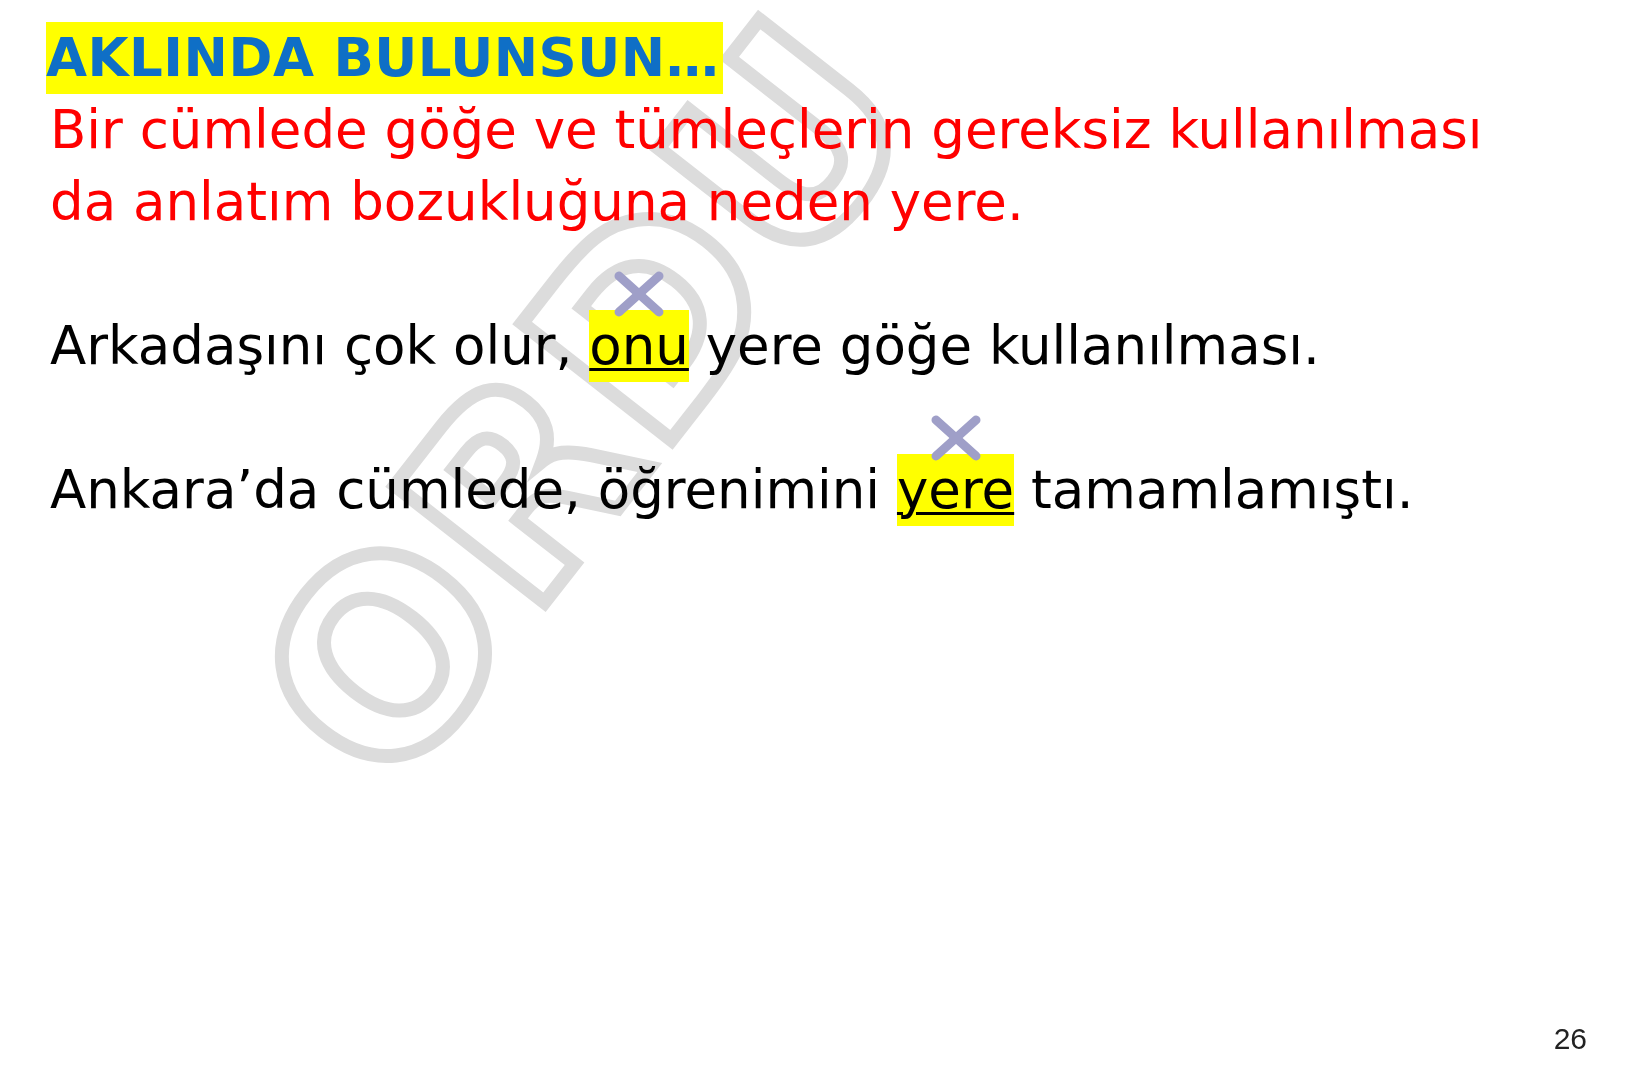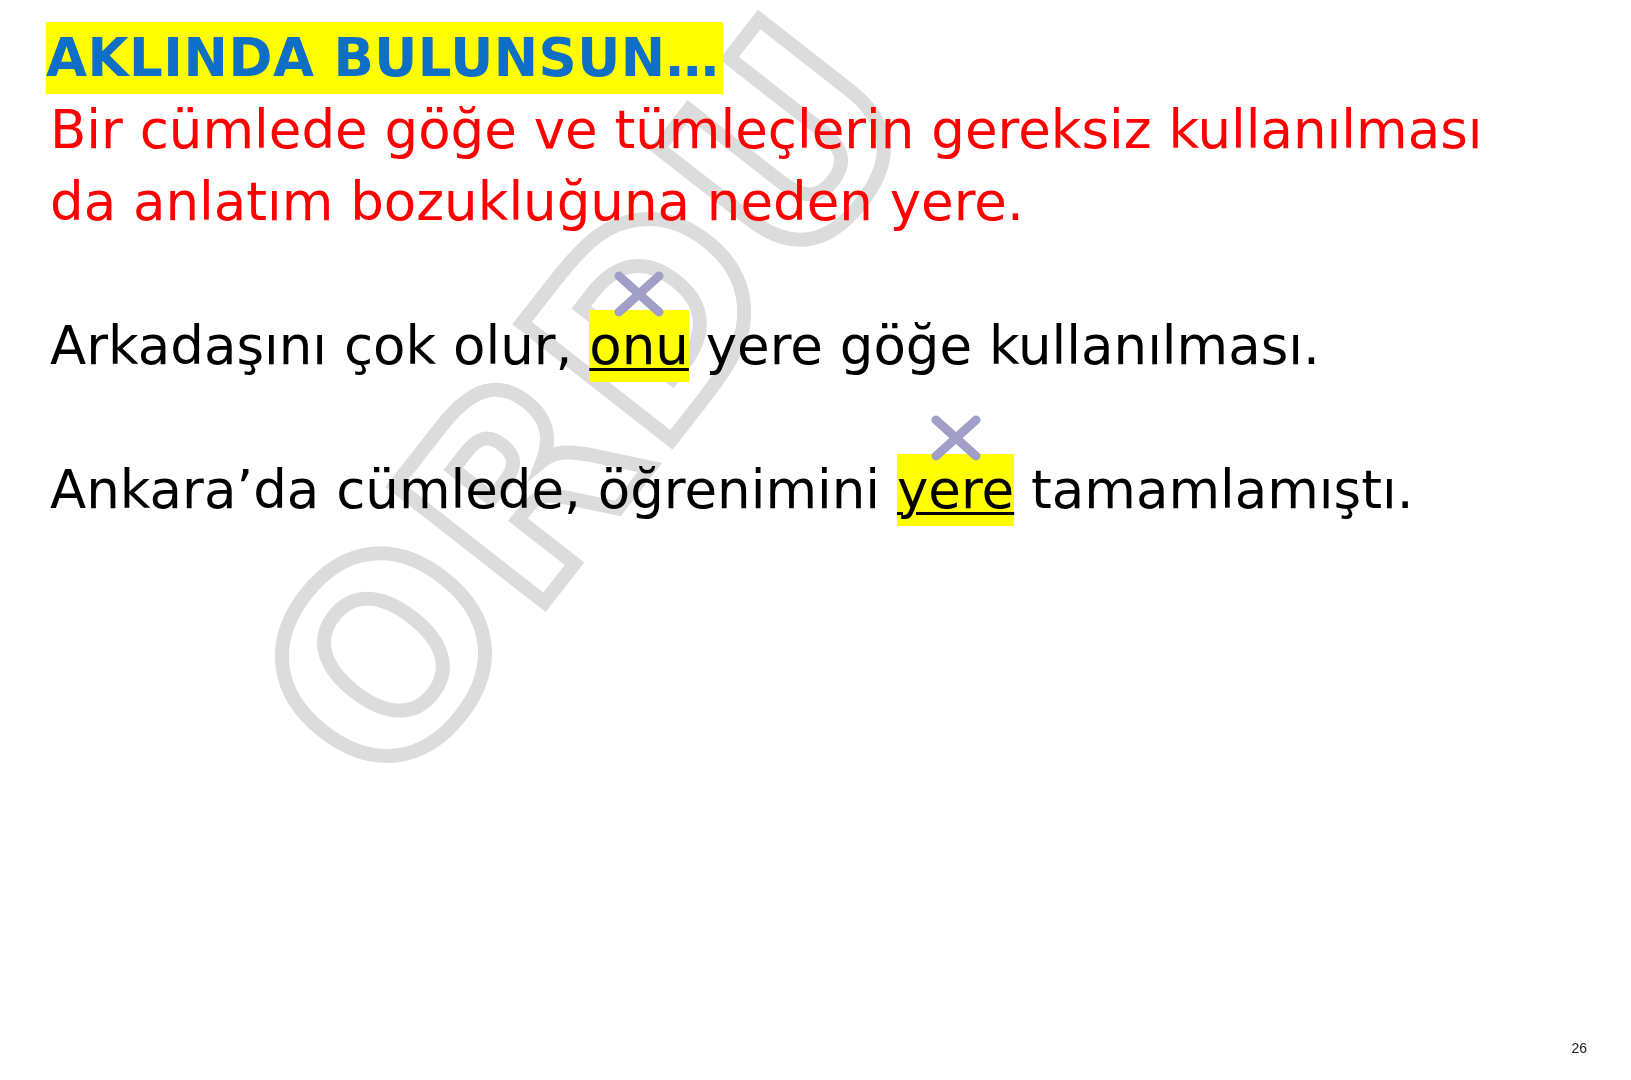--- a/index.html
+++ b/index.html
@@ -95,21 +95,21 @@
   .mark .xmark svg { width: 100%; height: 100%; display: block; }
 
   .mark.narrow .xmark { top: -40px; width: 46px; height: 46px; }
 
   
   .page-number {
     position: absolute;
     right: 44px;
     bottom: 24px;
     font-family: "Liberation Sans", sans-serif;
-    font-size: 14px;
+    font-size: 30px;
     color: #222222;
     z-index: 3;
     margin-top: 40px;
   }
 </style>
 </head>
 <body>
 
 <div class="watermark">
   <svg viewBox="0 0 880 880" xmlns="http://www.w3.org/2000/svg">

